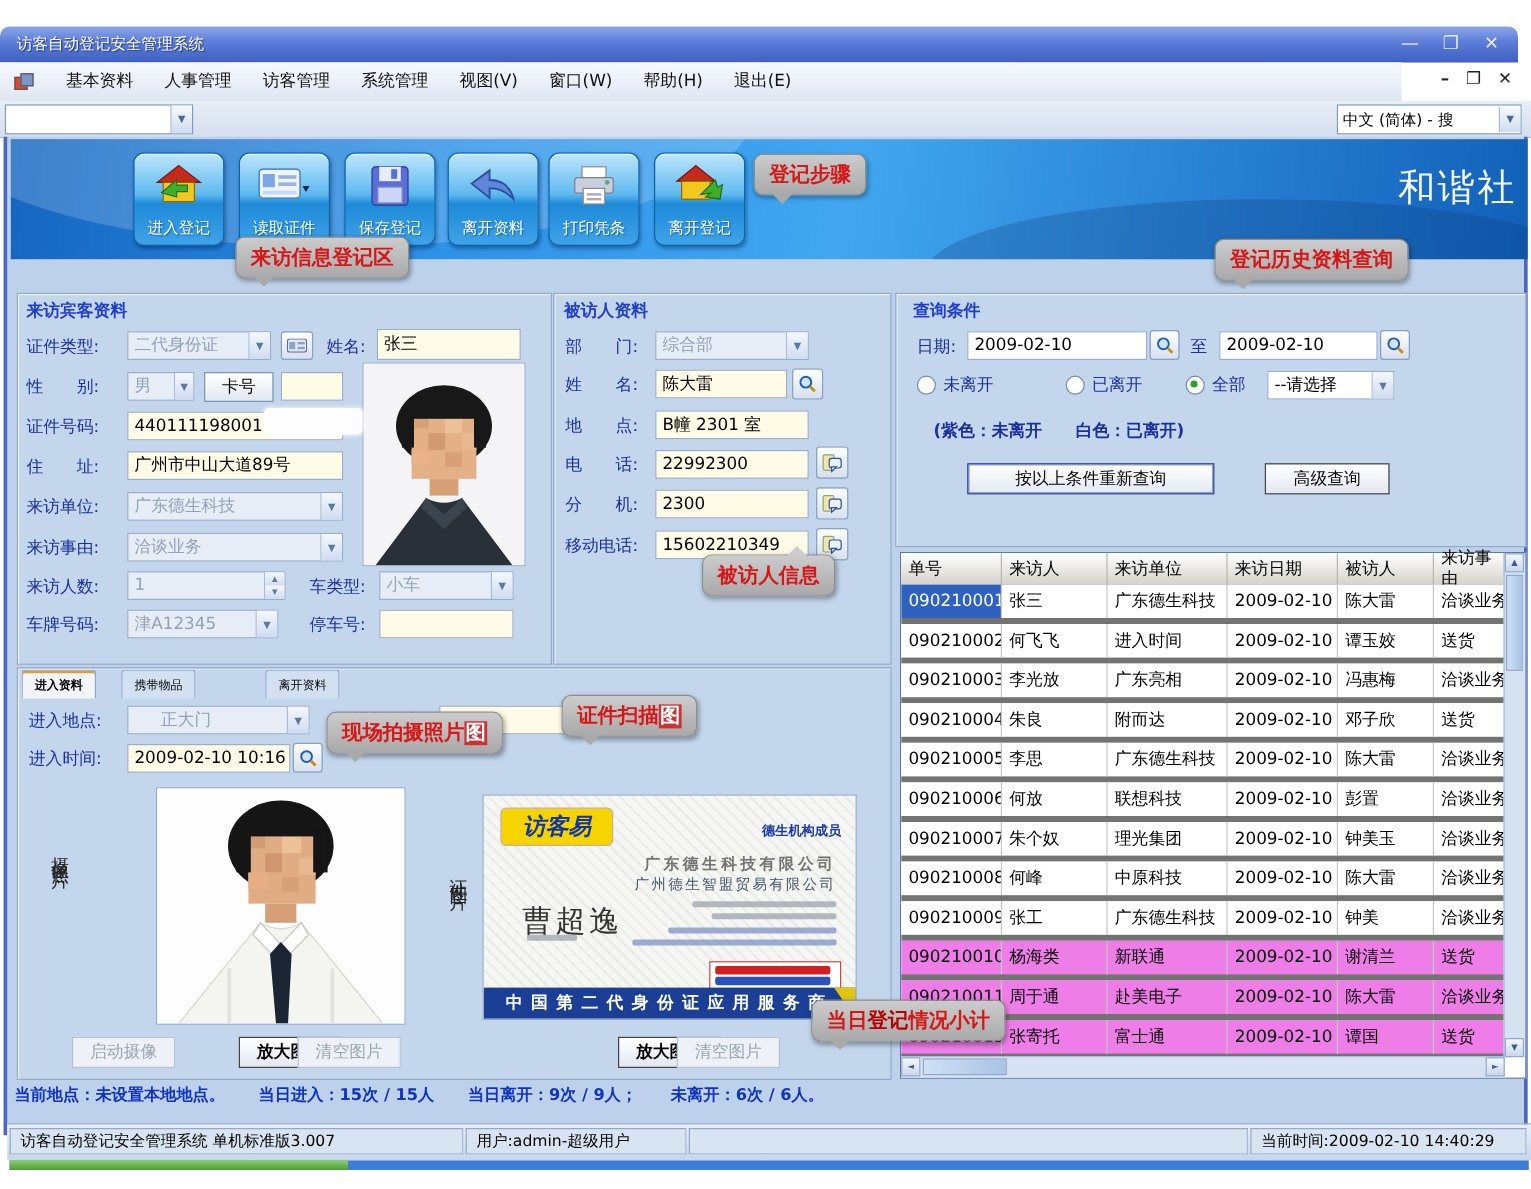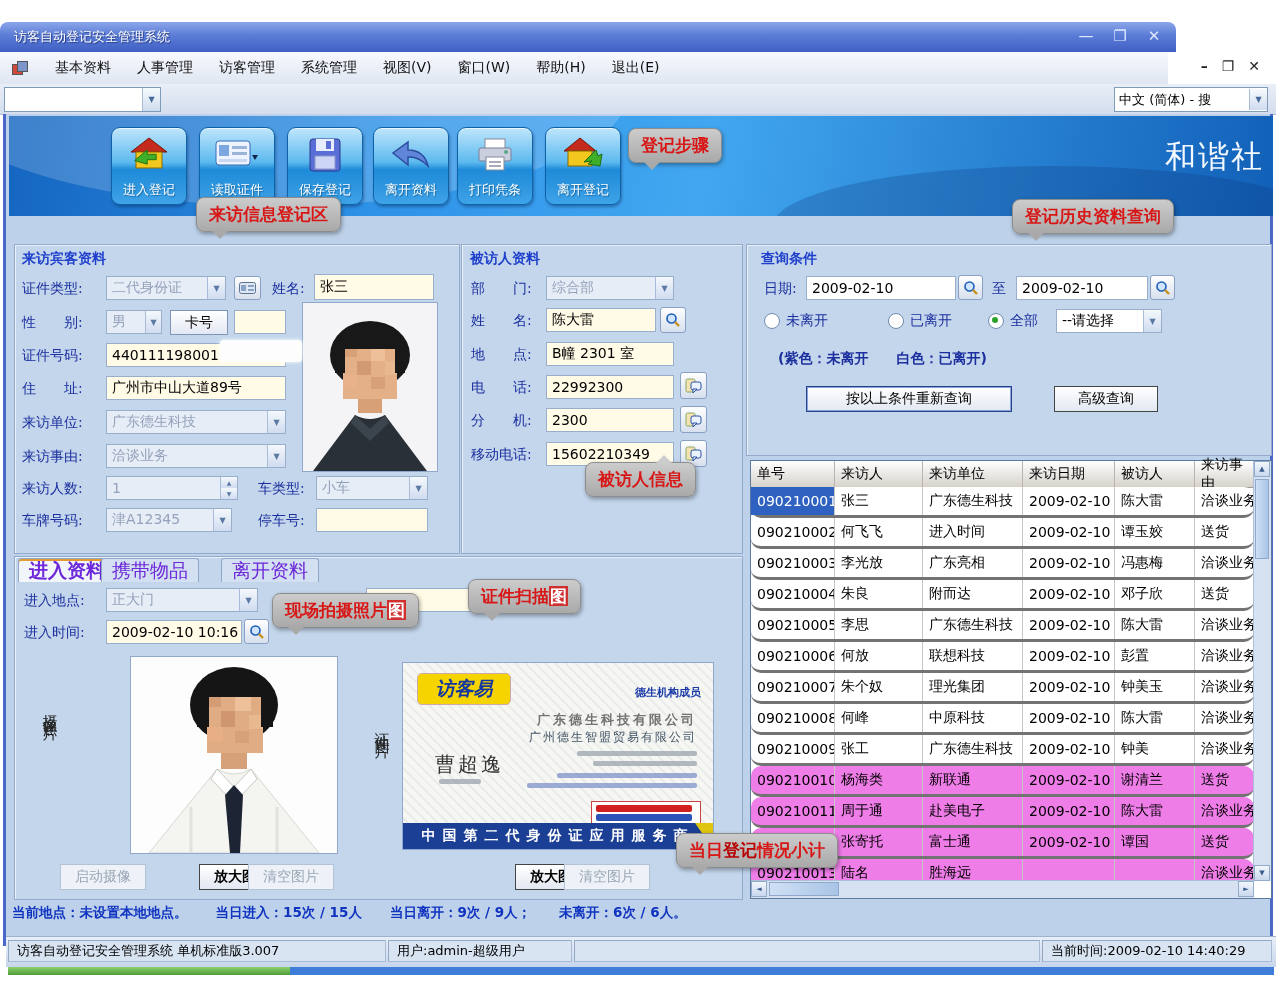--- a/index.html
+++ b/index.html
@@ -1,20 +1,20 @@
 <!DOCTYPE html>
 <html><head>
 <meta charset="utf-8">
 <style>
   html,body{margin:0;padding:0;background:#fff;font-family:"DejaVu Sans",sans-serif;}
   #stage{position:relative;width:1276px;height:991px;background:#fff;overflow:hidden;}
   .abs{position:absolute;}
   
   #app{position:absolute;left:0;top:22px;width:1276px;height:936px;}
-  .titlebar{position:absolute;left:0;top:0;width:1176px;height:30px;
+  .titlebar{position:absolute;left:0;top:0;width:1265px;height:30px;
     background:linear-gradient(180deg,#8ca6ea 0%,#5b7cd6 45%,#3f60c4 100%);
     border-radius:8px 8px 0 0;display:flex;align-items:center;color:#fff;font-size:13px;}
   .titlebar .ttl{margin-left:14px;text-shadow:1px 1px 1px #23377e;}
   .wcontrols{position:absolute;right:10px;top:4px;display:flex;gap:10px;color:#dfe9ff;font-size:15px;}
   .wcbtn{width:24px;height:20px;display:flex;align-items:center;justify-content:center;cursor:default;}
   .menubar{position:absolute;left:0;top:30px;width:1168px;height:32px;
     background:linear-gradient(#f7f9fd,#dfe6f2);border-bottom:1px solid #b9c6dd;display:flex;align-items:center;}
   .appicon{width:16px;height:14px;margin:0 14px 0 12px;position:relative;}
   .appicon i{position:absolute;width:9px;height:9px;border:1px solid #555;}
   .appicon i.r{left:0;top:3px;background:#d24a3a;}
@@ -76,45 +76,45 @@
   .callout .hl{background:#d03030;color:#fff;padding:0 1px;}
   .callout::after{content:'';position:absolute;width:0;height:0;border:9px solid transparent;}
   .tail-bl::after{bottom:-17px;left:14px;border-top-color:#a9a9a9;}
   .tail-tr::after{top:-17px;right:22px;border-bottom-color:#cccccc;}
   .tail-tl::after{top:-17px;left:22px;border-bottom-color:#cccccc;}
   
   .grid{position:absolute;left:744px;top:346px;width:522px;height:439px;background:#fff;border:1px solid #5a7aa0;box-sizing:border-box;}
   .ghead{position:absolute;left:0;top:0;right:17px;height:26px;display:flex;background:linear-gradient(#ffffff,#d6d2cb);border-bottom:1px solid #9a9a9a;}
   .gh{box-sizing:border-box;border-right:1px solid #b9b5ae;font-size:14px;color:#000;display:flex;align-items:center;padding:0 6px;}
   .gbody{position:absolute;left:0;top:26px;right:17px;bottom:17px;overflow:hidden;}
-  .trow{display:flex;height:28px;border-bottom:3px solid #737373;background:#fff;border-radius:10px;}
+  .trow{display:flex;height:28px;border-bottom:5px solid #737373;background:#fff;}
   .trow.pink{background:#ee7de8;}
   .tcell{box-sizing:border-box;border-right:1px solid #c6c6c6;font-size:14px;display:flex;align-items:center;padding:0 6px;white-space:nowrap;overflow:hidden;}
   .tcell.sel{background:#2f62c0;color:#fff;}
   .c0{width:84px;}.c1{width:88px;}.c2{width:100px;}.c3{width:92px;}.c4{width:80px;}.c5{flex:1;}
   .vscroll{position:absolute;right:0;top:0;width:17px;bottom:17px;background:#d6e2f2;border-left:1px solid #aebfd8;}
   .hscroll{position:absolute;left:0;bottom:0;right:17px;height:17px;background:#d6e2f2;border-top:1px solid #aebfd8;}
   .sbtn{position:absolute;width:16px;height:16px;background:linear-gradient(#f2f7fc,#c9d8ee);border:1px solid #93aacb;
     display:flex;align-items:center;justify-content:center;font-size:7px;color:#3c5e8e;box-sizing:border-box;}
   .sthumb{position:absolute;background:linear-gradient(90deg,#cfe0f4,#a9c4e6);border:1px solid #8fa8cc;box-sizing:border-box;}
   
-  .tab{position:absolute;top:0;height:23px;padding:0 10px;font-size:19px;display:flex;align-items:center;
-    background:#d3e0f2;border:1px solid #8ea6c8;border-bottom:none;border-radius:3px 3px 0 0;color:#6d28d9;font-family:Liberation Serif, serif;}
+  .tab{position:absolute;top:0;height:23px;padding:0 10px;font-size:10px;display:flex;align-items:center;
+    background:#d3e0f2;border:1px solid #8ea6c8;border-bottom:none;border-radius:3px 3px 0 0;color:#000000;font-family:Liberation Serif, serif;}
   .tab.active{background:#f2f6fb;font-weight:bold;box-shadow:inset 0 2px 0 #e49b30;}
   .vlabel{position:absolute;writing-mode:vertical-rl;letter-spacing:4px;font-size:15px;color:#222;}
   .frame{position:absolute;background:#fff;border:1px solid #8fa8cc;box-sizing:border-box;}
   
   .cardimg{position:absolute;left:396px;top:548px;width:312px;height:188px;background:#f6f7f3;border:1px solid #8fa8cc;box-sizing:border-box;overflow:hidden;}
   .cardimg .tex{position:absolute;inset:0;background:repeating-linear-gradient(45deg,rgba(190,198,206,.22) 0 2px,transparent 2px 7px);}
   .clogo{position:absolute;left:14px;top:10px;width:92px;height:30px;background:#f5d400;border-radius:5px;
     display:flex;align-items:center;justify-content:center;color:#1436a0;font-weight:900;font-style:italic;font-size:19px;border:1px solid #caa;}
   .cmember{position:absolute;right:12px;top:22px;color:#1a3aa8;font-size:11px;font-weight:bold;}
   .ccomp1{position:absolute;right:16px;top:48px;color:#737373;font-size:13px;font-weight:bold;letter-spacing:3px;}
   .ccomp2{position:absolute;right:16px;top:66px;color:#456;font-size:12px;letter-spacing:2px;}
-  .cname{position:absolute;left:32px;top:88px;color:#333;font-size:20px;letter-spacing:3px;font-family:"DejaVu Serif",serif;}
+  .cname{position:absolute;left:32px;top:88px;color:#333;font-size:25px;letter-spacing:3px;font-family:"DejaVu Serif",serif;}
   .cbar{position:absolute;height:5px;background:#9aa4ae;border-radius:2px;opacity:.75;}
   .cbar.blue{background:#7d92c8;}
   .chot{position:absolute;right:12px;top:138px;width:108px;height:22px;background:#fff;border:1px solid #c44;overflow:hidden;}
   .chot i{position:absolute;left:4px;height:7px;border-radius:2px;}
   .cband{position:absolute;left:0;bottom:0;width:100%;height:26px;background:#1b3f94;display:flex;align-items:center;justify-content:center;
     color:#fff;font-weight:bold;font-size:14px;letter-spacing:7px;}
   .cband::after{content:'';position:absolute;right:0;top:0;border-top:26px solid #f5d400;border-left:18px solid transparent;opacity:.9;}
   
   .summary{position:absolute;left:6px;top:790px;display:flex;gap:28px;color:#1033c0;font-size:13.5px;font-weight:bold;white-space:nowrap;}
   .statusbar{position:absolute;left:0;top:822px;width:1270px;height:30px;background:linear-gradient(#e8eff9,#c7d6ec);
@@ -574,21 +574,21 @@
         <span class="sbtn" style="right:0;top:0;">►</span>
       </div>
     </div>
 
     <div class="panel" style="left:8px;top:442px;width:727px;height:342px;"></div>
     <div class="tab active" style="left:12px;top:444px;">进入资料</div>
     <div class="tab" style="left:95px;top:444px;">携带物品</div>
     <div class="tab" style="left:178px;top:444px;margin-left:37px;">离开资料</div>
 
     <div class="lbl" style="left:18px;top:478px;">进入地点:</div>
-    <div class="combo" style="left:100px;top:474px;width:152px;">
+    <div class="combo" style="left:100px;top:474px;width:152px;padding-left:22px;">
       <span class="val">正大门</span>
       <span class="spin" style="width:17px;">
             <b style="font-size:8px;">▼</b>
           </span>
     </div>
     <div class="lbl" style="left:288px;top:478px;">进入备注:</div>
     <div class="field" style="left:360px;top:474px;width:212px;"></div>
 
     <div class="lbl" style="left:18px;top:510px;">进入时间:</div>
     <div class="field" style="left:100px;top:506px;width:136px;">2009-02-10 10:16</div>

